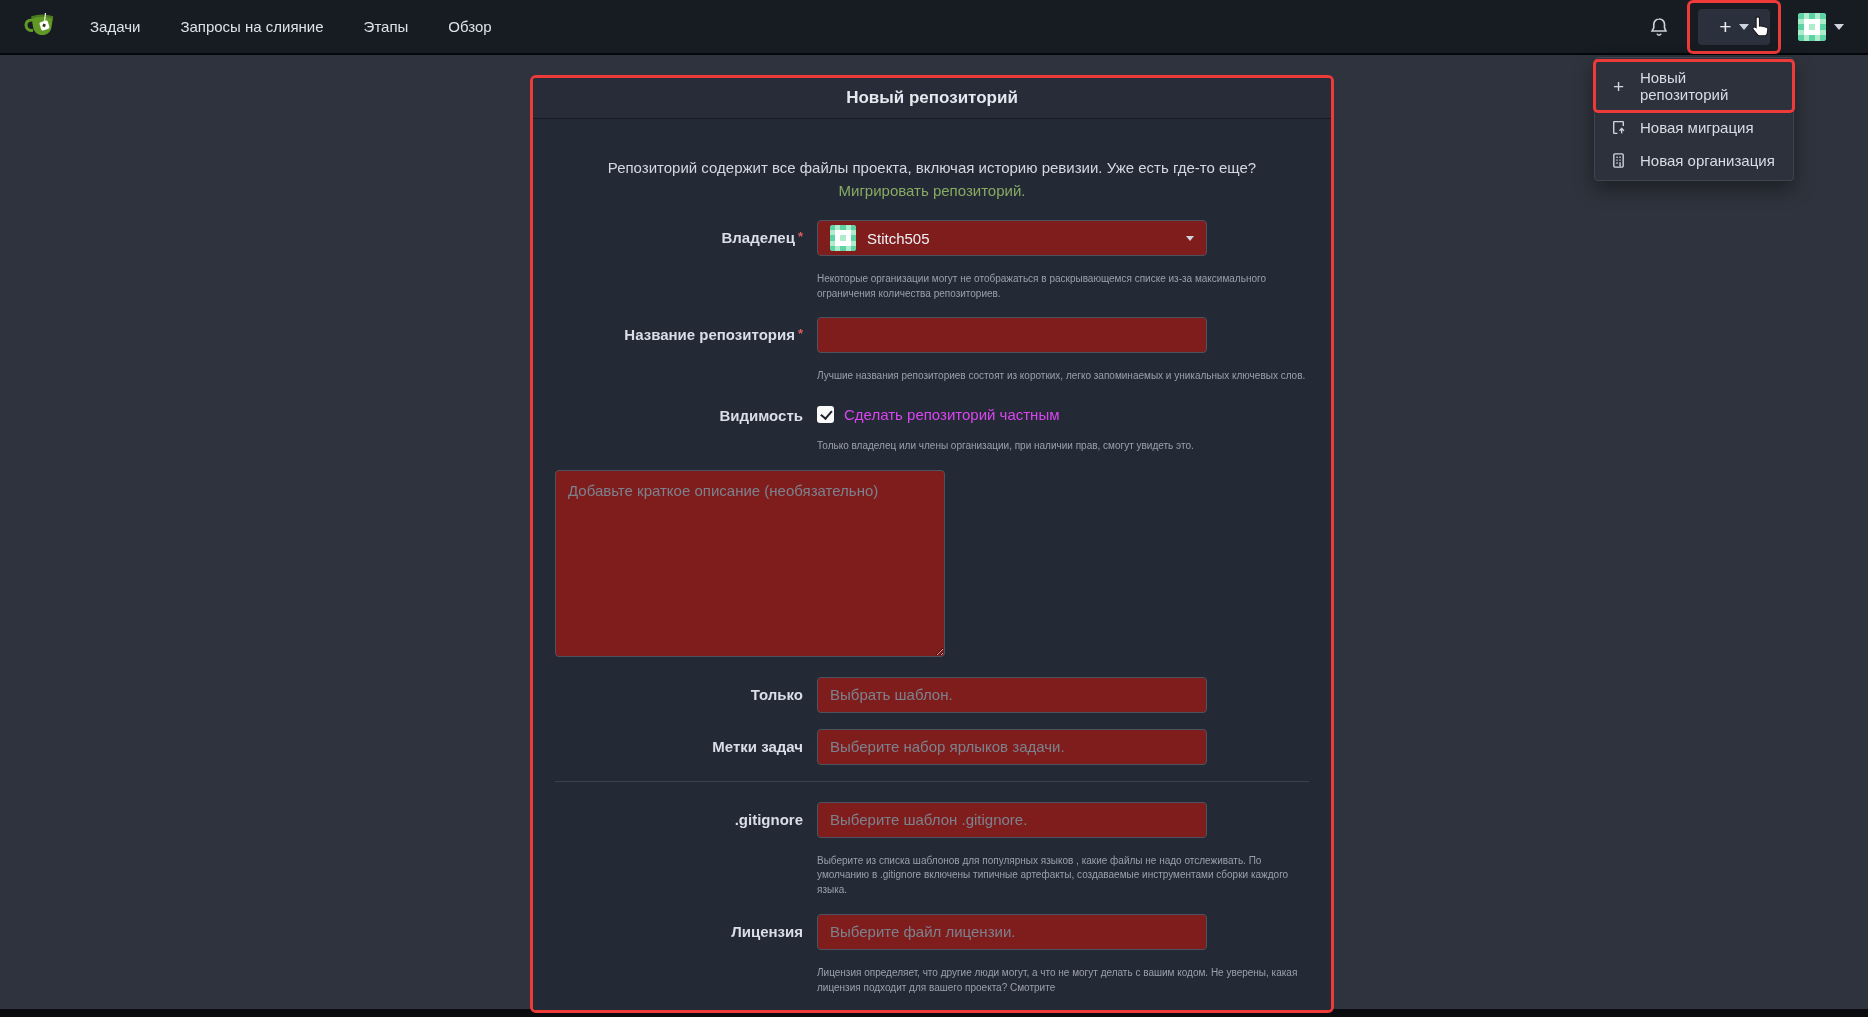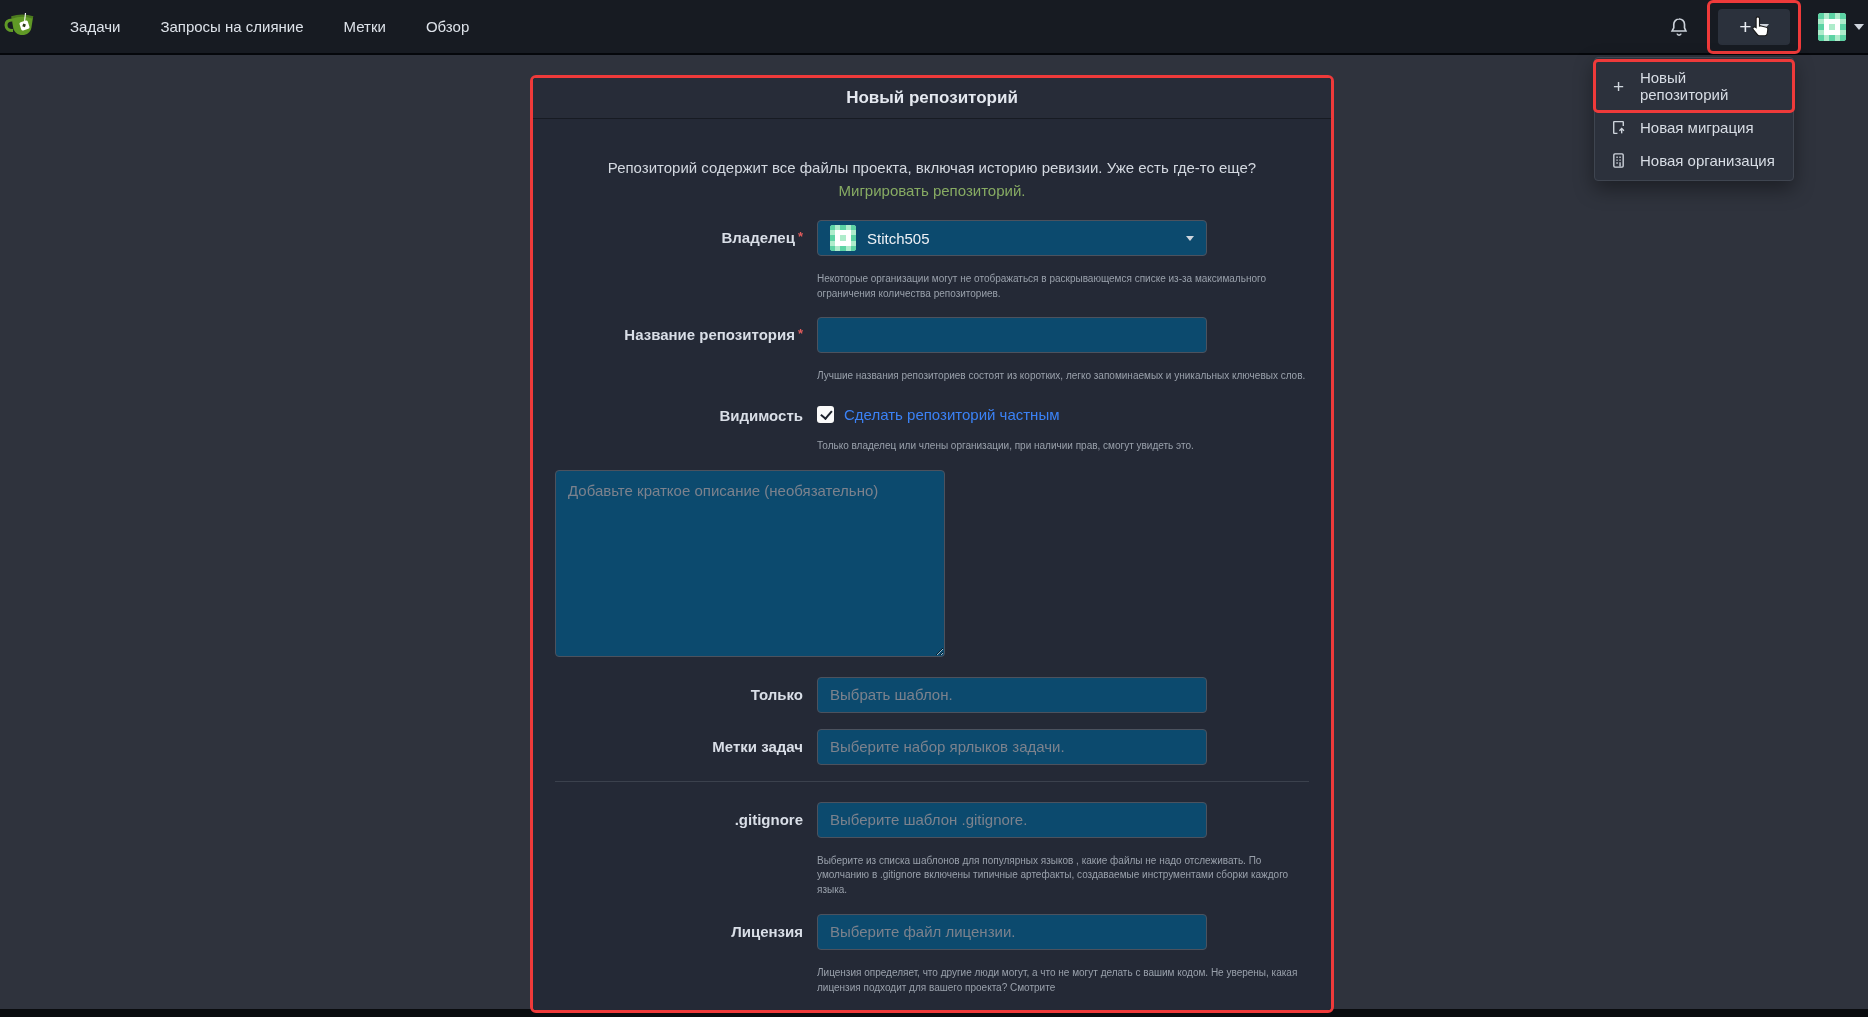--- a/index.html
+++ b/index.html
@@ -6,21 +6,21 @@
   html,body { background:#0a0c0f; }
   .screen {
     position:relative; width:1868px; height:1017px; overflow:hidden;
     background:#2f333d; font-family:"Liberation Sans", sans-serif;
   }
 
   
   .navbar {
     position:absolute; top:0; left:0; right:0; height:55px;
     background:#171b22; border-bottom:2px solid #05070b;
-    display:flex; align-items:center; padding:0 4px; z-index:5;
+    display:flex; align-items:center; padding:0 24px; z-index:5;
   }
   .logo { width:34px; height:32px; display:flex; align-items:center; cursor:pointer; }
   .nav-links { display:flex; gap:40px; margin-left:32px; }
   .nav-link { color:#dde2e9; font-size:15px; cursor:pointer; white-space:nowrap; }
   .nav-right { margin-left:auto; display:flex; align-items:center; gap:18px; }
   .bell { width:22px; height:22px; display:flex; cursor:pointer; }
   .plus-wrap { position:relative; margin:0 10px; }
   .plus-wrap::before {
     content:""; position:absolute; inset:-9px -11px;
     border:3px solid #ef3a3a; border-radius:6px; pointer-events:none;
@@ -68,21 +68,21 @@
   .green-link { color:#87ab63; cursor:pointer; text-decoration:none; }
 
   .row { display:grid; grid-template-columns:248px 1fr; column-gap:14px; margin-bottom:16px; }
   .row-label {
     text-align:right; color:#d9dee7; font-weight:700; font-size:15px;
     padding-top:9px; line-height:1.2;
   }
   .req { color:#e05b5b; margin-left:3px; font-size:13px; vertical-align:top; }
 
   .control {
-    width:390px; height:36px; background:#0c4a6e; border:1px solid #4c525e;
+    width:390px; height:36px; background:#7f1d1d; border:1px solid #4c525e;
     border-radius:4px; color:#e8ecf2; font-size:15px; font-family:inherit;
   }
   input.control { padding:0 12px; }
   input.control::placeholder, textarea.control::placeholder { color:#7c828d; opacity:1; }
   textarea.control { height:187px; padding:9px 12px; resize:both; line-height:1.4; }
 
   .owner-select {
     display:flex; align-items:center; gap:11px; padding:0 12px;
     position:relative; cursor:pointer;
   }
@@ -96,21 +96,21 @@
   }
   .check-row { display:flex; align-items:center; gap:10px; padding-top:6px; }
   .checkbox {
     width:17px; height:17px; background:#fafafa; border-radius:3px;
     position:relative; cursor:pointer; flex:0 0 auto;
   }
   .checkbox.checked::after {
     content:""; position:absolute; left:5.5px; top:1.5px; width:4.5px; height:9px;
     border:solid #1d212b; border-width:0 2.5px 2.5px 0; transform:rotate(40deg);
   }
-  .check-label { color:#3b82f6; font-size:15px; }
+  .check-label { color:#d946ef; font-size:15px; }
   .divider { border:none; border-top:1px solid #3b414d; margin:6px 0 20px; }
 
   .row-visibility .row-label { padding-top:7px; }
   .row-desc .row-label { padding-top:12px; }
 
   .bottom-strip { position:absolute; left:0; right:0; bottom:0; height:8px;
     background:#0a0c0f; z-index:2; }
 
   .cursor { position:absolute; left:1747px; top:14px; width:27px; height:27px; z-index:10; pointer-events:none; }
 </style>
@@ -126,21 +126,21 @@
         <path d="M7.5 6.5 c7-2.4 14.5-2.4 21.5 0 l-1.6 10.2 c-.8 4.6-4.4 7.3-9.1 7.3 s-8.3-2.7-9.1-7.3z" fill="#609926"></path>
         <path d="M7.5 6.5 c7-2.4 14.5-2.4 21.5 0" fill="none" stroke="#4b7a1e" stroke-width="2.4"></path>
         <line x1="21.5" y1="2" x2="20.5" y2="11" stroke="#fff" stroke-width="1.1"></line>
         <rect x="16.2" y="10.2" width="8.6" height="8.6" rx="1.6" transform="rotate(-18 20.5 14.5)" fill="#fff"></rect>
         <path d="M19.3 12.6 l2.6 1 -1 2.6 -2.6 -1z" fill="#2c3e17"></path>
       </svg>
     </div>
     <nav class="nav-links">
       <span class="nav-link">Задачи</span>
       <span class="nav-link">Запросы на слияние</span>
-      <span class="nav-link">Метки</span>
+      <span class="nav-link">Этапы</span>
       <span class="nav-link">Обзор</span>
     </nav>
     <div class="nav-right">
       <span class="bell">
         <svg viewBox="0 0 16 16" width="22" height="22" fill="none" stroke="#ccd2da" stroke-width="1.2">
           <path d="M8 2.2a3.8 3.8 0 0 0-3.8 3.8v2.6L3 10.9h10L12 8.6V6A3.8 3.8 0 0 0 8 2.2z"></path>
           <path d="M6.6 12.8a1.5 1.5 0 0 0 2.9 0"></path>
         </svg>
       </span>
       <div class="plus-wrap">

